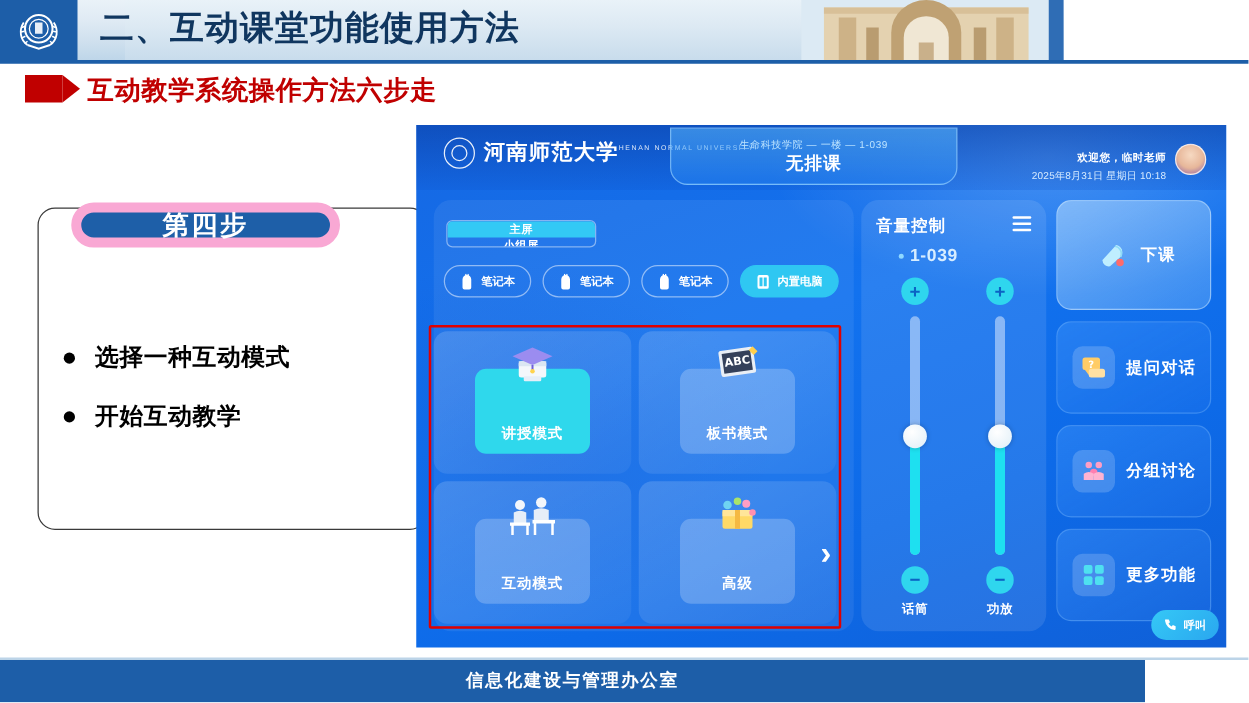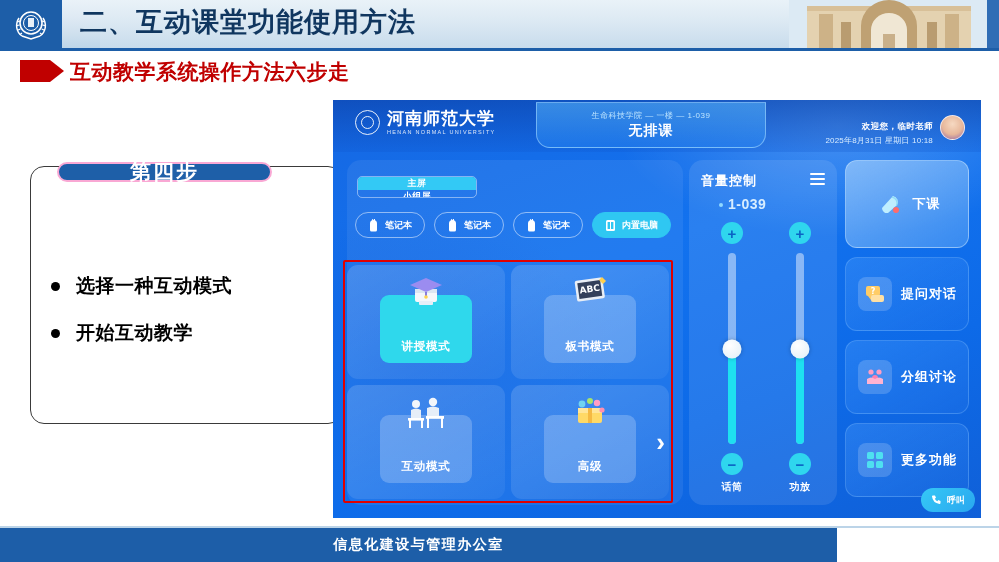--- a/index.html
+++ b/index.html
@@ -11,21 +11,21 @@
   }
   #slide {
     position: relative;
     width: 999px; height: 562px;
     background: #ffffff;
     overflow: hidden;
   }
 
   
   .banner {
-    position: absolute; left: 0; top: 0; width: 999px; height: 48px;
+    position: absolute; left: 0; top: 0; width: 851px; height: 48px;
     background: linear-gradient(180deg, #eaf2f8 0%, #dfeaf4 35%, #cfe0ee 70%, #bed6e9 100%);
     overflow: hidden;
   }
   .banner-sky {
     position: absolute; left: 100px; top: 0; right: 0; height: 48px;
     background: linear-gradient(180deg, #e9f2f8 0%, #dce9f3 45%, #c8dcec 100%);
   }
   .emblem-box {
     position: absolute; left: 0; top: 0; width: 62px; height: 48px;
     background: #1d5ea8;
@@ -76,23 +76,23 @@
   .step-card {
     position: absolute; left: 30px; top: 166px;
     width: 312px; height: 258px;
     border: 1.6px solid #3a3a3a;
     border-radius: 14px;
     background: #ffffff;
     padding-left: 14px;
   }
   .step-pill {
     position: absolute; left: 57px; top: 162px;
-    width: 215px; height: 20px;
+    width: 215px; height: 36px;
     background: #1e5fa8;
-    border: 2px solid #f9a8d4;
+    border: 8px solid #f9a8d4;
     border-radius: 18px;
     display: flex; align-items: center; justify-content: center;
   }
   .step-pill span {
     color: #ffffff; font-size: 21px; font-weight: bold;
     font-family: "DejaVu Sans", sans-serif;
     letter-spacing: 2px;
   }
   .bullets {
     position: absolute; left: 50px; top: 272px;
@@ -133,21 +133,21 @@
     background: linear-gradient(180deg, rgba(10,60,160,0.55) 0%, rgba(14,85,205,0.25) 100%);
   }
   .uni-logo { position: absolute; left: 22px; top: 10px; display: flex; align-items: center; }
   .uni-seal {
     width: 25px; height: 25px; border-radius: 50%;
     border: 1.6px solid rgba(255,255,255,0.9);
     display:flex;align-items:center;justify-content:center;
     margin-right: 7px;
   }
   .uni-seal-in { width: 13px; height: 13px; border-radius: 50%; border: 1.4px solid rgba(255,255,255,0.9);}
-  .uni-names { display: flex; flex-direction: column; }
+  .uni-names { display: flex; }
   .uni-cn {
     font-size: 17px; font-weight: bold; color: #ffffff;
     font-family: "DejaVu Serif", serif; letter-spacing: 1px; line-height: 17px;
   }
   .uni-en {
     font-size: 5.5px; color: rgba(255,255,255,0.85);
     letter-spacing: 1.3px; margin-top: 2px;
   }
   .room-plate {
     position: absolute; left: 203px; top: 2px; width: 230px; height: 46px;
@@ -326,21 +326,21 @@
     position: absolute; right: 6px; bottom: 6px;
     height: 24px; padding: 0 10px; border-radius: 12px;
     background: linear-gradient(135deg, #35c8f6, #2aa7ef);
     display: flex; align-items: center; gap: 5px;
     font-size: 9px; color: #ffffff; font-weight: bold;
     z-index: 8;
   }
 
   
   .footer {
-    position: absolute; left: 0; bottom: 0; width: 837px; height: 34px;
+    position: absolute; left: 0; bottom: 0; width: 916px; height: 34px;
     background: #1d5ea8;
     display: flex; align-items: center; justify-content: center;
   }
   .footer span {
     color: #ffffff; font-size: 14px; font-weight: bold; letter-spacing: 1.5px;
     font-family: "DejaVu Sans", sans-serif;
   }
   .footer-rule { position: absolute; left: 0; bottom: 34px; width: 999px; height: 2px; background: #bcd4e8; }
 </style>
 </head>

